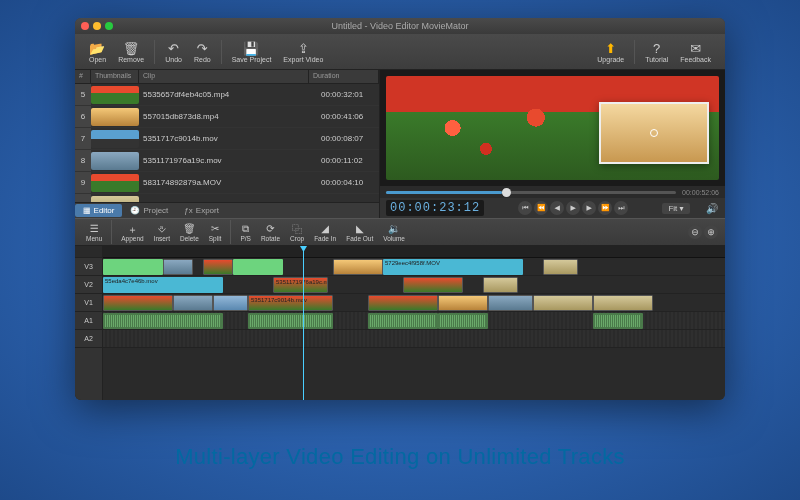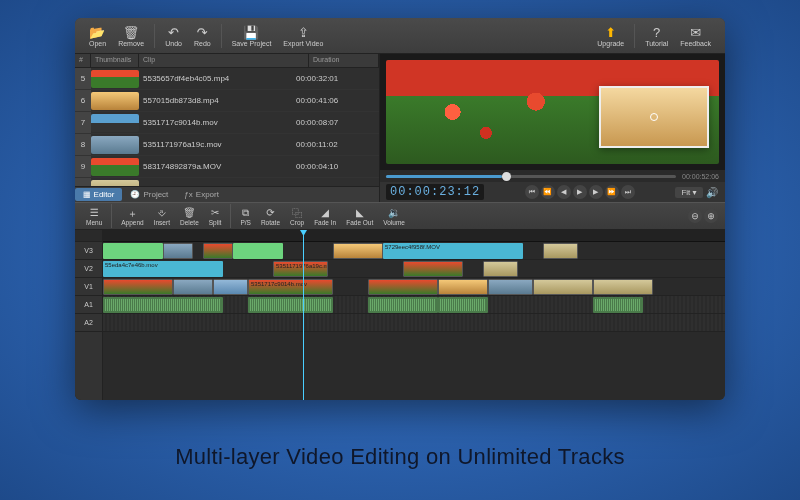--- a/index.html
+++ b/index.html
@@ -19,40 +19,40 @@
 .midrow { display: flex; height: 148px; background: #2f2f2f; }
 .mediapanel { width: 305px; display: flex; flex-direction: column; border-right: 1px solid #222; }
 .mediahdr { display: flex; height: 14px; background: #3a3a3a; font-size: 7px; color: #999; border-bottom: 1px solid #222; }
 .mediahdr div { padding: 2px 4px; border-right: 1px solid #222; }
 .col-n { width: 16px; } .col-th { width: 48px; } .col-clip { flex: 1; } .col-dur { width: 70px; }
 .mediarows { flex: 1; overflow: hidden; }
 .mrow { display: flex; align-items: center; height: 22px; border-bottom: 1px solid #333; font-size: 8px; color: #ccc; }
 .mrow .rn { width: 16px; text-align: center; background: #444; height: 100%; display: flex; align-items: center; justify-content: center; }
 .mrow .rth { width: 48px; height: 18px; margin: 0 0; border-radius: 2px; }
 .mrow .rclip { flex: 1; padding-left: 4px; }
-.mrow .rdur { width: 83px; }
+.mrow .rdur { width: 58px; }
 .th-tulip { background: linear-gradient(#e84a2e 40%, #3a7a2a 40%); }
 .th-sun { background: linear-gradient(#f4c878, #b8833a); }
 .th-blue { background: linear-gradient(#5aa0d0 50%, #333 50%); }
 .th-bird { background: linear-gradient(#8aa8c0, #5a7a90); }
 .th-wheat { background: linear-gradient(#d4c89a, #a89860); }
 .mediatabs { height: 16px; background: #3a3a3a; display: flex; align-items: center; font-size: 8px; border-top: 1px solid #222; }
 .mtab { padding: 2px 8px; color: #aaa; display: flex; align-items: center; gap: 3px; }
 .mtab.active { background: #4a7aaa; color: #fff; border-radius: 2px; }
 .preview { flex: 1; display: flex; flex-direction: column; background: #1a1a1a; }
 .pframe { flex: 1; margin: 6px; position: relative; background: linear-gradient(to bottom, #d03525 0%, #d03525 35%, #3a7a2a 35%, #2d5a1f 100%); border-radius: 2px; overflow: hidden; }
 .tulip-overlay { position: absolute; inset: 0; background: radial-gradient(circle at 20% 50%, #ff6040 8px, transparent 8px), radial-gradient(circle at 45% 40%, #e84a2e 9px, transparent 9px), radial-gradient(circle at 70% 55%, #ff5030 7px, transparent 7px), radial-gradient(circle at 30% 70%, #d03020 6px, transparent 6px); }
 .pip { position: absolute; right: 10px; bottom: 16px; width: 110px; height: 62px; border: 2px solid #eee; background: linear-gradient(#f4d8a0, #c89850); box-shadow: 0 2px 8px rgba(0,0,0,0.4); }
 .pip::after { content: ""; position: absolute; top: 50%; left: 50%; width: 6px; height: 6px; border: 1px solid #fff; border-radius: 50%; transform: translate(-50%,-50%); }
 .pscrub { height: 12px; background: #2a2a2a; display: flex; align-items: center; padding: 0 6px; gap: 6px; }
 .pbar { flex: 1; height: 3px; background: #555; position: relative; border-radius: 2px; }
 .pbar .fill { position: absolute; left: 0; top: 0; height: 100%; width: 40%; background: #4a9acf; border-radius: 2px; }
 .pbar .knob { position: absolute; left: 40%; top: -3px; width: 9px; height: 9px; background: #ddd; border-radius: 50%; }
 .ptime { font-size: 7px; color: #888; }
-.pctrl { height: 20px; background: #333; display: flex; align-items: center; padding: 0 6px; gap: 4px; }
+.pctrl { height: 20px; background: #333; display: flex; align-items: center; padding: 0 6px; gap: 17px; }
 .tc { font-family: "Courier New", monospace; font-size: 12px; color: #6ab0e0; letter-spacing: 1px; background: #1a1a1a; padding: 1px 4px; border-radius: 2px; }
 .pbtns { flex: 1; display: flex; justify-content: center; gap: 2px; }
 .pb { width: 14px; height: 14px; background: #444; border-radius: 7px; display: flex; align-items: center; justify-content: center; font-size: 7px; color: #ccc; cursor: pointer; }
 .fitsel { font-size: 8px; color: #ccc; background: #444; padding: 1px 6px; border-radius: 2px; }
 .vol { font-size: 10px; color: #ccc; }
 .tltoolbar { height: 28px; background: linear-gradient(#454545,#3a3a3a); display: flex; align-items: center; padding: 0 6px; border-top: 1px solid #555; border-bottom: 1px solid #222; }
 .tlb { display: flex; flex-direction: column; align-items: center; color: #ccc; font-size: 6.5px; padding: 0 5px; cursor: pointer; }
 .tlb .ic { font-size: 10px; height: 12px; }
 .tlspacer { flex: 1; }
 .zbtn { width: 14px; height: 14px; background: #444; border-radius: 7px; color: #ccc; font-size: 9px; display: flex; align-items: center; justify-content: center; margin: 0 1px; cursor: pointer; }
@@ -68,26 +68,34 @@
 .clip.colg { background: #6dd47e; } .clip.colc { background: #4ab8d4; }
 .clip.thumb { background: linear-gradient(#e84a2e, #3a7a2a); border: 1px solid #555; }
 .clip.thumb2 { background: linear-gradient(#f4c878, #b8833a); border: 1px solid #555; }
 .clip.thumb3 { background: linear-gradient(#8aa8c0, #5a7a90); border: 1px solid #555; }
 .clip.thumb4 { background: linear-gradient(#d4c89a, #a89860); border: 1px solid #555; }
 .clip.thumb5 { background: linear-gradient(#93b8d8, #5a88b0); border: 1px solid #555; }
 .aud { position: absolute; top: 1px; height: 16px; background: #4a7a4a; border-radius: 1px; }
 .aud::after { content: ""; position: absolute; inset: 2px; background: repeating-linear-gradient(90deg, #6aaa6a 0, #6aaa6a 1px, transparent 1px, transparent 2px); }
 .playhead { position: absolute; top: 0; bottom: 0; width: 1px; background: #4acfff; left: 200px; }
 .playhead::before { content: ""; position: absolute; top: 0; left: -3px; width: 7px; height: 6px; background: #4acfff; clip-path: polygon(0 0, 100% 0, 50% 100%); }
-.caption { position: absolute; bottom: 30px; width: 100%; text-align: center; color: #0f172a; font-size: 22px; font-weight: 300; letter-spacing: 0.3px; }
+.caption { position: absolute; bottom: 30px; width: 100%; text-align: center; color: #0369a1; font-size: 22px; font-weight: 300; letter-spacing: 0.3px; }
 </style>
 </head>
 <body>
 
 <div class="window">
+  <div class="titlebar">
+    <div class="traffic">
+      <div class="dot r"></div>
+      <div class="dot y"></div>
+      <div class="dot g"></div>
+    </div>
+    <div class="wtitle">Untitled - Video Editor MovieMator</div>
+  </div>
 
   <div class="toolbar">
     <div class="tb-btn">
         <span class="ic">📂</span>
         <span>Open</span>
       </div>
     <div class="tb-btn">
         <span class="ic">🗑</span>
         <span>Remove</span>
       </div>

